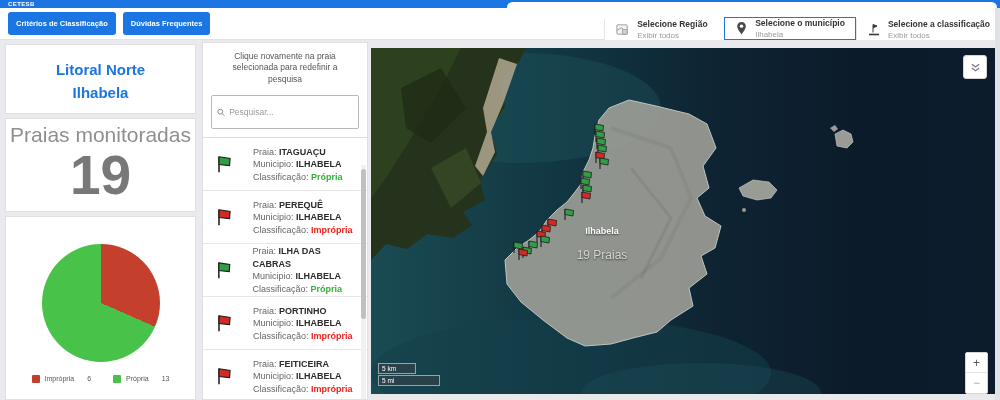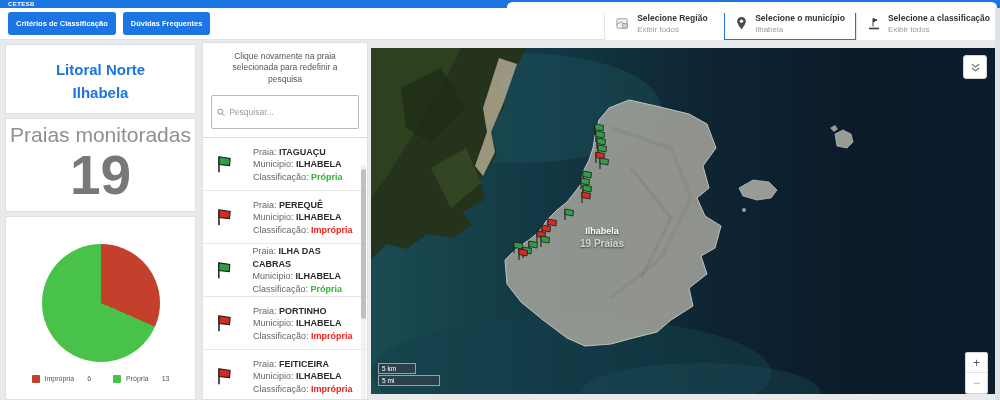--- a/index.html
+++ b/index.html
@@ -9,21 +9,21 @@
   
   .topbar { position:absolute; left:0; top:0; width:1000px; height:8px; background:#1b75e3; z-index:5; }
   .brand { position:absolute; left:8px; top:1px; color:#fff; font-size:6px; font-weight:bold; letter-spacing:.4px; }
   .search-pill { position:absolute; left:507px; top:2px; width:490px; height:11px; background:#fff; border-radius:7px; }
 
   
   .header { position:absolute; left:0; top:8px; width:1000px; height:32px; background:#fff; border-bottom:1px solid #e2e2e2; display:flex; align-items:center; z-index:4; }
   .nav { display:flex; gap:7px; margin-left:8px; }
   .nav button { background:#1b75e3; color:#fff; border:none; border-radius:3px; font-family:"Liberation Sans",sans-serif;
      font-size:7.5px; font-weight:bold; padding:7px 8px; cursor:pointer; }
-  .filters { display:flex; margin-left:auto; height:32px; }
+  .filters { display:flex; margin-left:auto; height:32px;align-items:flex-end; }
   .filter { display:flex; align-items:center; gap:7px; padding:0 10px; border-left:1px solid #e6e6e6; min-width:120px; background:#fff; cursor:pointer; }
   .filter.selected { border:1.5px solid #1b75e3; }
   .filter .ftxt .t1 { font-size:8.5px; font-weight:bold; color:#333; }
   .filter .ftxt .t2 { font-size:8px; color:#9a9a9a; margin-top:2px; }
 
   
   .main { position:absolute; left:0; top:40px; width:1000px; height:360px; }
   .left { position:absolute; left:0; top:0; width:201px; height:360px; background:#e8eaed; }
   .card { background:#fff; border:1px solid #e0e0e0; margin:4px 5px 0 5px; text-align:center; }
   .card.region { padding:10px 0 12px 0; }
@@ -63,21 +63,21 @@
   .zoomctl { position:absolute; right:7px; bottom:3px; width:23px; background:#fff; border:1px solid #d6d6d6; border-radius:2px; text-align:center; }
   .zoomctl div { height:20px; line-height:20px; font-size:12px; cursor:pointer; }
   .zoomctl .zin { color:#555; border-bottom:1px solid #e3e3e3; }
   .zoomctl .zout { color:#aaa; }
   .scales { position:absolute; left:7px; bottom:11px; font-size:6.5px; color:#fff; }
   .scalebar { background:rgba(55,65,75,.62); border:1px solid #9aa0a6; padding:1px 3px; margin-top:1px; }
   .scalebar.km { width:38px; }
   .scalebar.mi { width:62px; }
   .island-label { position:absolute; text-align:center; pointer-events:none; text-shadow:0 1px 2px rgba(0,0,0,.6); }
   .island-label .n1 { color:#fff; font-weight:bold; font-size:9px; }
-  .island-label .n2 { color:#d4d4d4; font-size:10px; margin-top:2px;font-weight:bold; }
+  .island-label .n2 { color:#d4d4d4; font-size:12px; margin-top:12px; }
   .attrib { position:absolute; left:0; bottom:0; width:100%; height:3px; background:#e9e9e9; }
   .page-edge { position:absolute; right:0; top:8px; width:5px; height:392px; background:#dfe3e6; z-index:6; }
 </style>
 </head>
 <body>
 
 <div class="topbar">
   <span class="brand">CETESB</span>
   <div class="search-pill"></div>
 </div>

